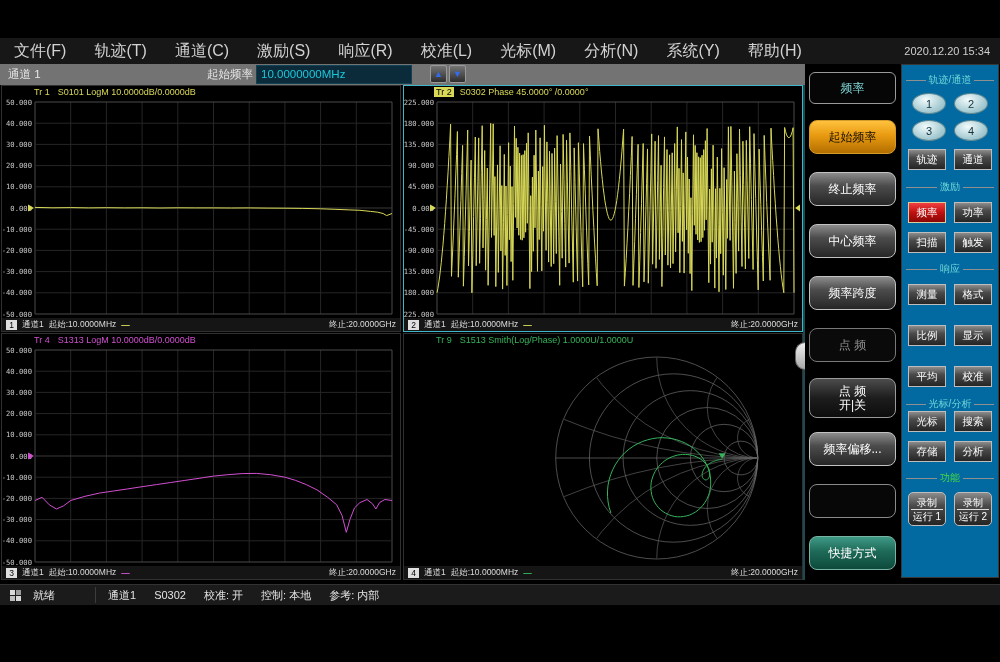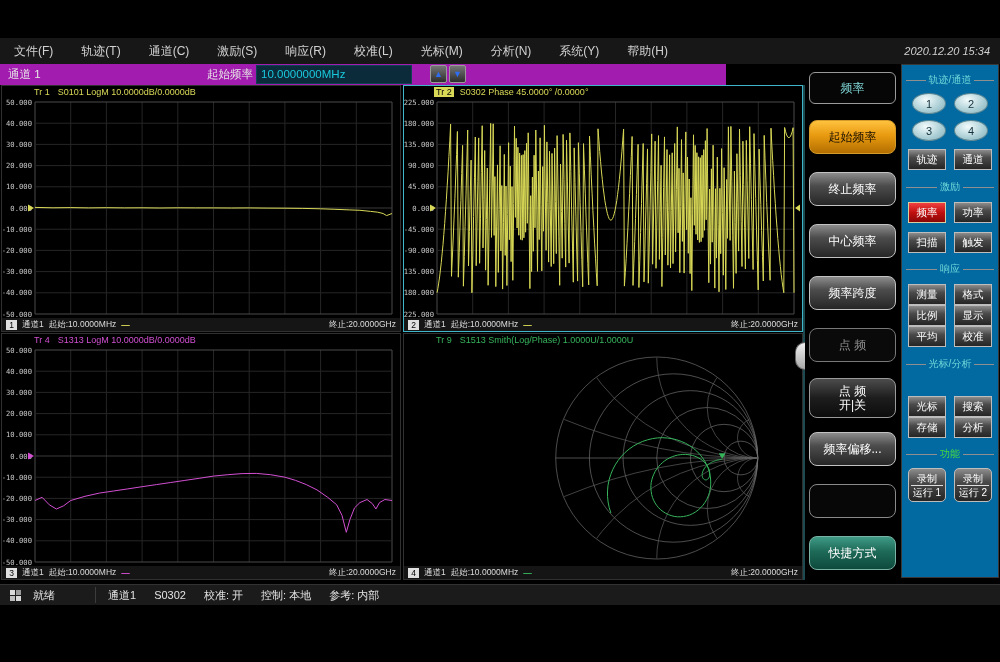--- a/index.html
+++ b/index.html
@@ -3,25 +3,25 @@
 <meta charset="utf-8">
 <style>
   html,body{margin:0;padding:0;background:#000;}
   body{width:1000px;height:662px;overflow:hidden;font-family:"Liberation Sans","DejaVu Sans",sans-serif;}
   .app{position:relative;width:1000px;height:662px;background:#000;color:#ddd;}
 
   
   .menubar{position:absolute;left:0;top:38px;width:1000px;height:26px;background:#171717;
            display:flex;align-items:center;border-bottom:1px solid #000;}
   .menu-items{display:flex;align-items:center;}
-  .menu-item{padding:0 14px;font-size:12px;color:#d2d2d2;cursor:pointer;}
-  .datetime{margin-left:auto;margin-right:10px;font-size:11px;color:#cfcfcf;font-style:italic;}
-
-  
-  .toolbar{position:absolute;left:0;top:64px;width:726px;height:21px;background:#a21caf;}
+  .menu-item{padding:0 14px;font-size:16px;color:#d2d2d2;cursor:pointer;}
+  .datetime{margin-left:auto;margin-right:10px;font-size:11px;color:#cfcfcf;}
+
+  
+  .toolbar{position:absolute;left:0;top:64px;width:805px;height:21px;background:#737373;}
   .channel-label{position:absolute;left:8px;top:3px;font-size:11.5px;color:#e6e6e6;}
   .freq-label{position:absolute;left:207px;top:3px;font-size:11.5px;color:#e6e6e6;}
   .freq-input{position:absolute;left:256px;top:1px;width:150px;height:17px;background:#0b2b3a;
               border:1px solid #0e4254;color:#1ac8dc;font-size:11.5px;line-height:17px;padding-left:4px;box-sizing:content-box;}
   .spin{position:absolute;top:1px;width:17px;height:18px;background:linear-gradient(#757575,#2e2e2e);
         border:1px solid #9a9a9a;border-radius:2px;color:#2f6cf0;font-size:9px;line-height:16px;text-align:center;cursor:pointer;padding:0;}
   .spin.up{left:430px;} .spin.down{left:449px;}
 
   
   .chart{position:absolute;background:#000;border:1px solid #303030;box-sizing:border-box;display:flex;flex-direction:column;}
@@ -337,35 +337,35 @@
       <div class="pbtn">功率</div>
       <div class="pbtn">扫描</div>
       <div class="pbtn">触发</div>
     </div>
 
     <div class="phead" style="margin-top:9px;">
         <span class="ln"></span>
         <span>响应</span>
         <span class="ln"></span>
       </div>
-    <div class="pgrid" style="margin-top:8px;row-gap:0;">
+    <div class="pgrid" style="margin-top:8px;row-gap:20px;">
       <div class="pbtn">测量</div>
       <div class="pbtn">格式</div>
       <div class="pbtn">比例</div>
       <div class="pbtn">显示</div>
       <div class="pbtn">平均</div>
       <div class="pbtn">校准</div>
     </div>
 
     <div class="phead" style="margin-top:10px;justify-content:flex-end;">
         <span class="ln"></span>
         <span>光标/分析</span>
         <span class="ln"></span>
       </div>
-    <div class="pgrid" style="margin-top:25px;">
+    <div class="pgrid" style="margin-top:0;row-gap:9px;">
       <div class="pbtn">光标</div>
       <div class="pbtn">搜索</div>
       <div class="pbtn">存储</div>
       <div class="pbtn">分析</div>
     </div>
 
     <div class="phead green" style="margin-top:9px;">
         <span class="ln"></span>
         <span>功能</span>
         <span class="ln"></span>

